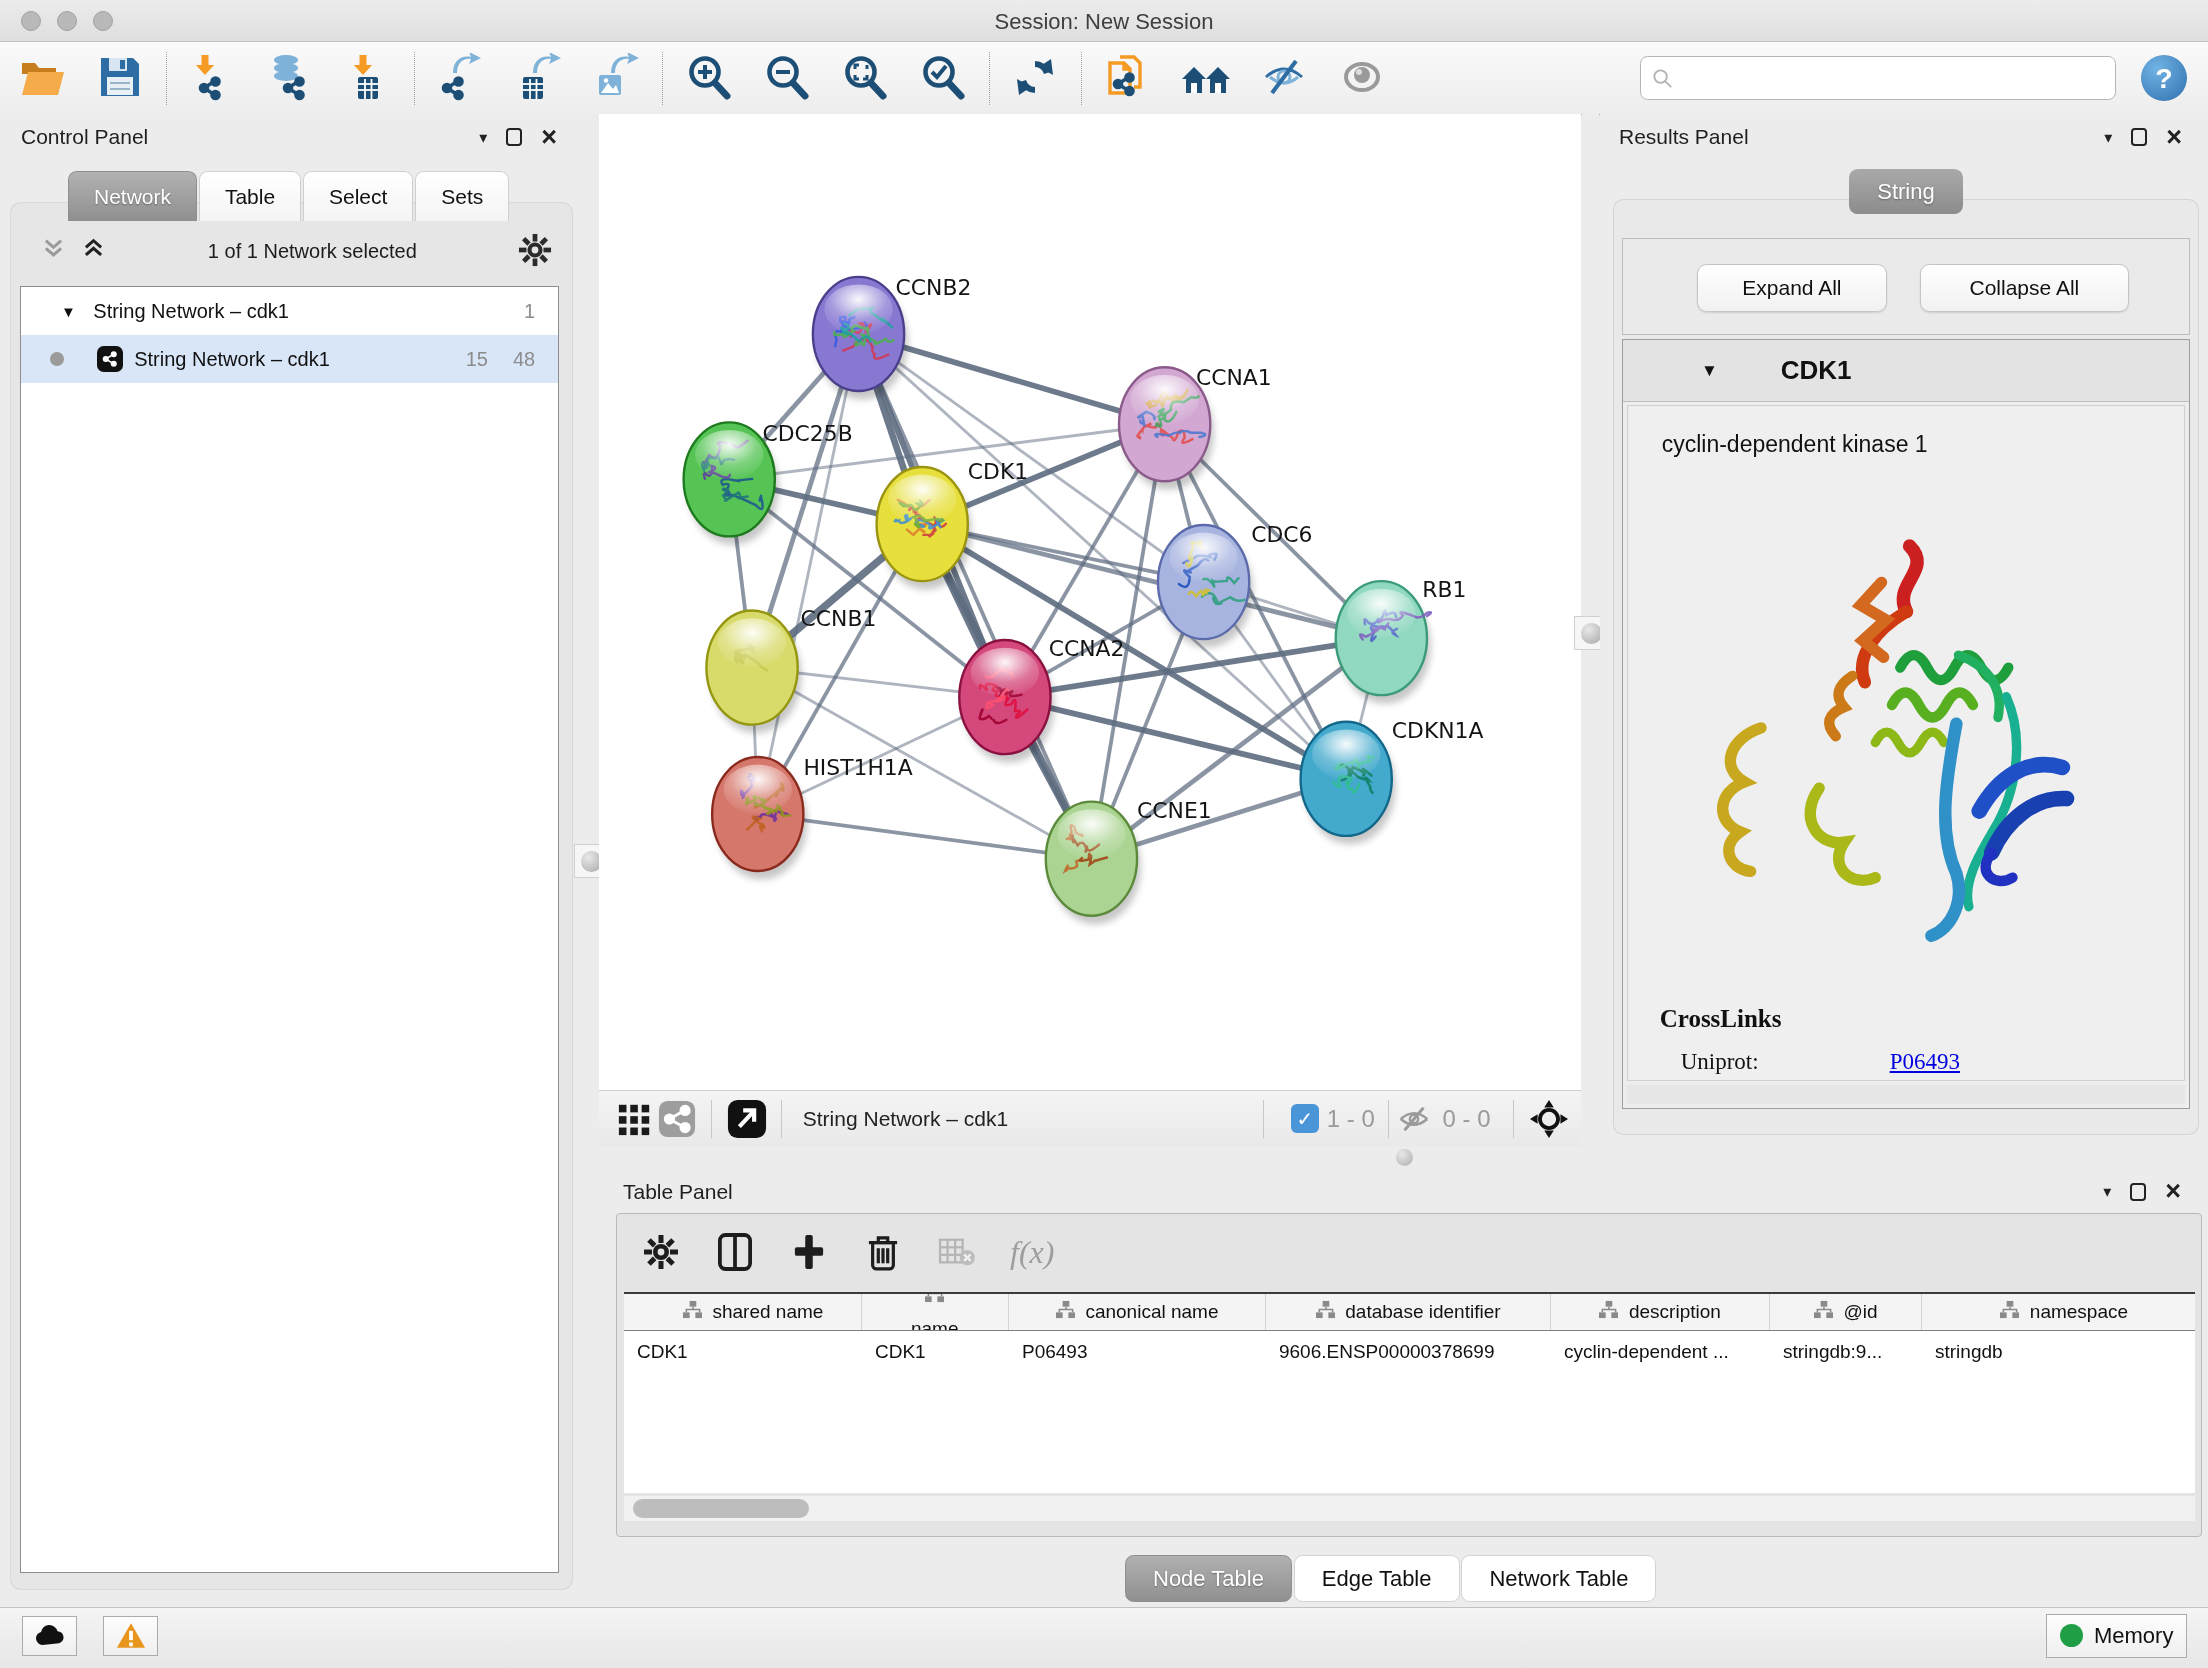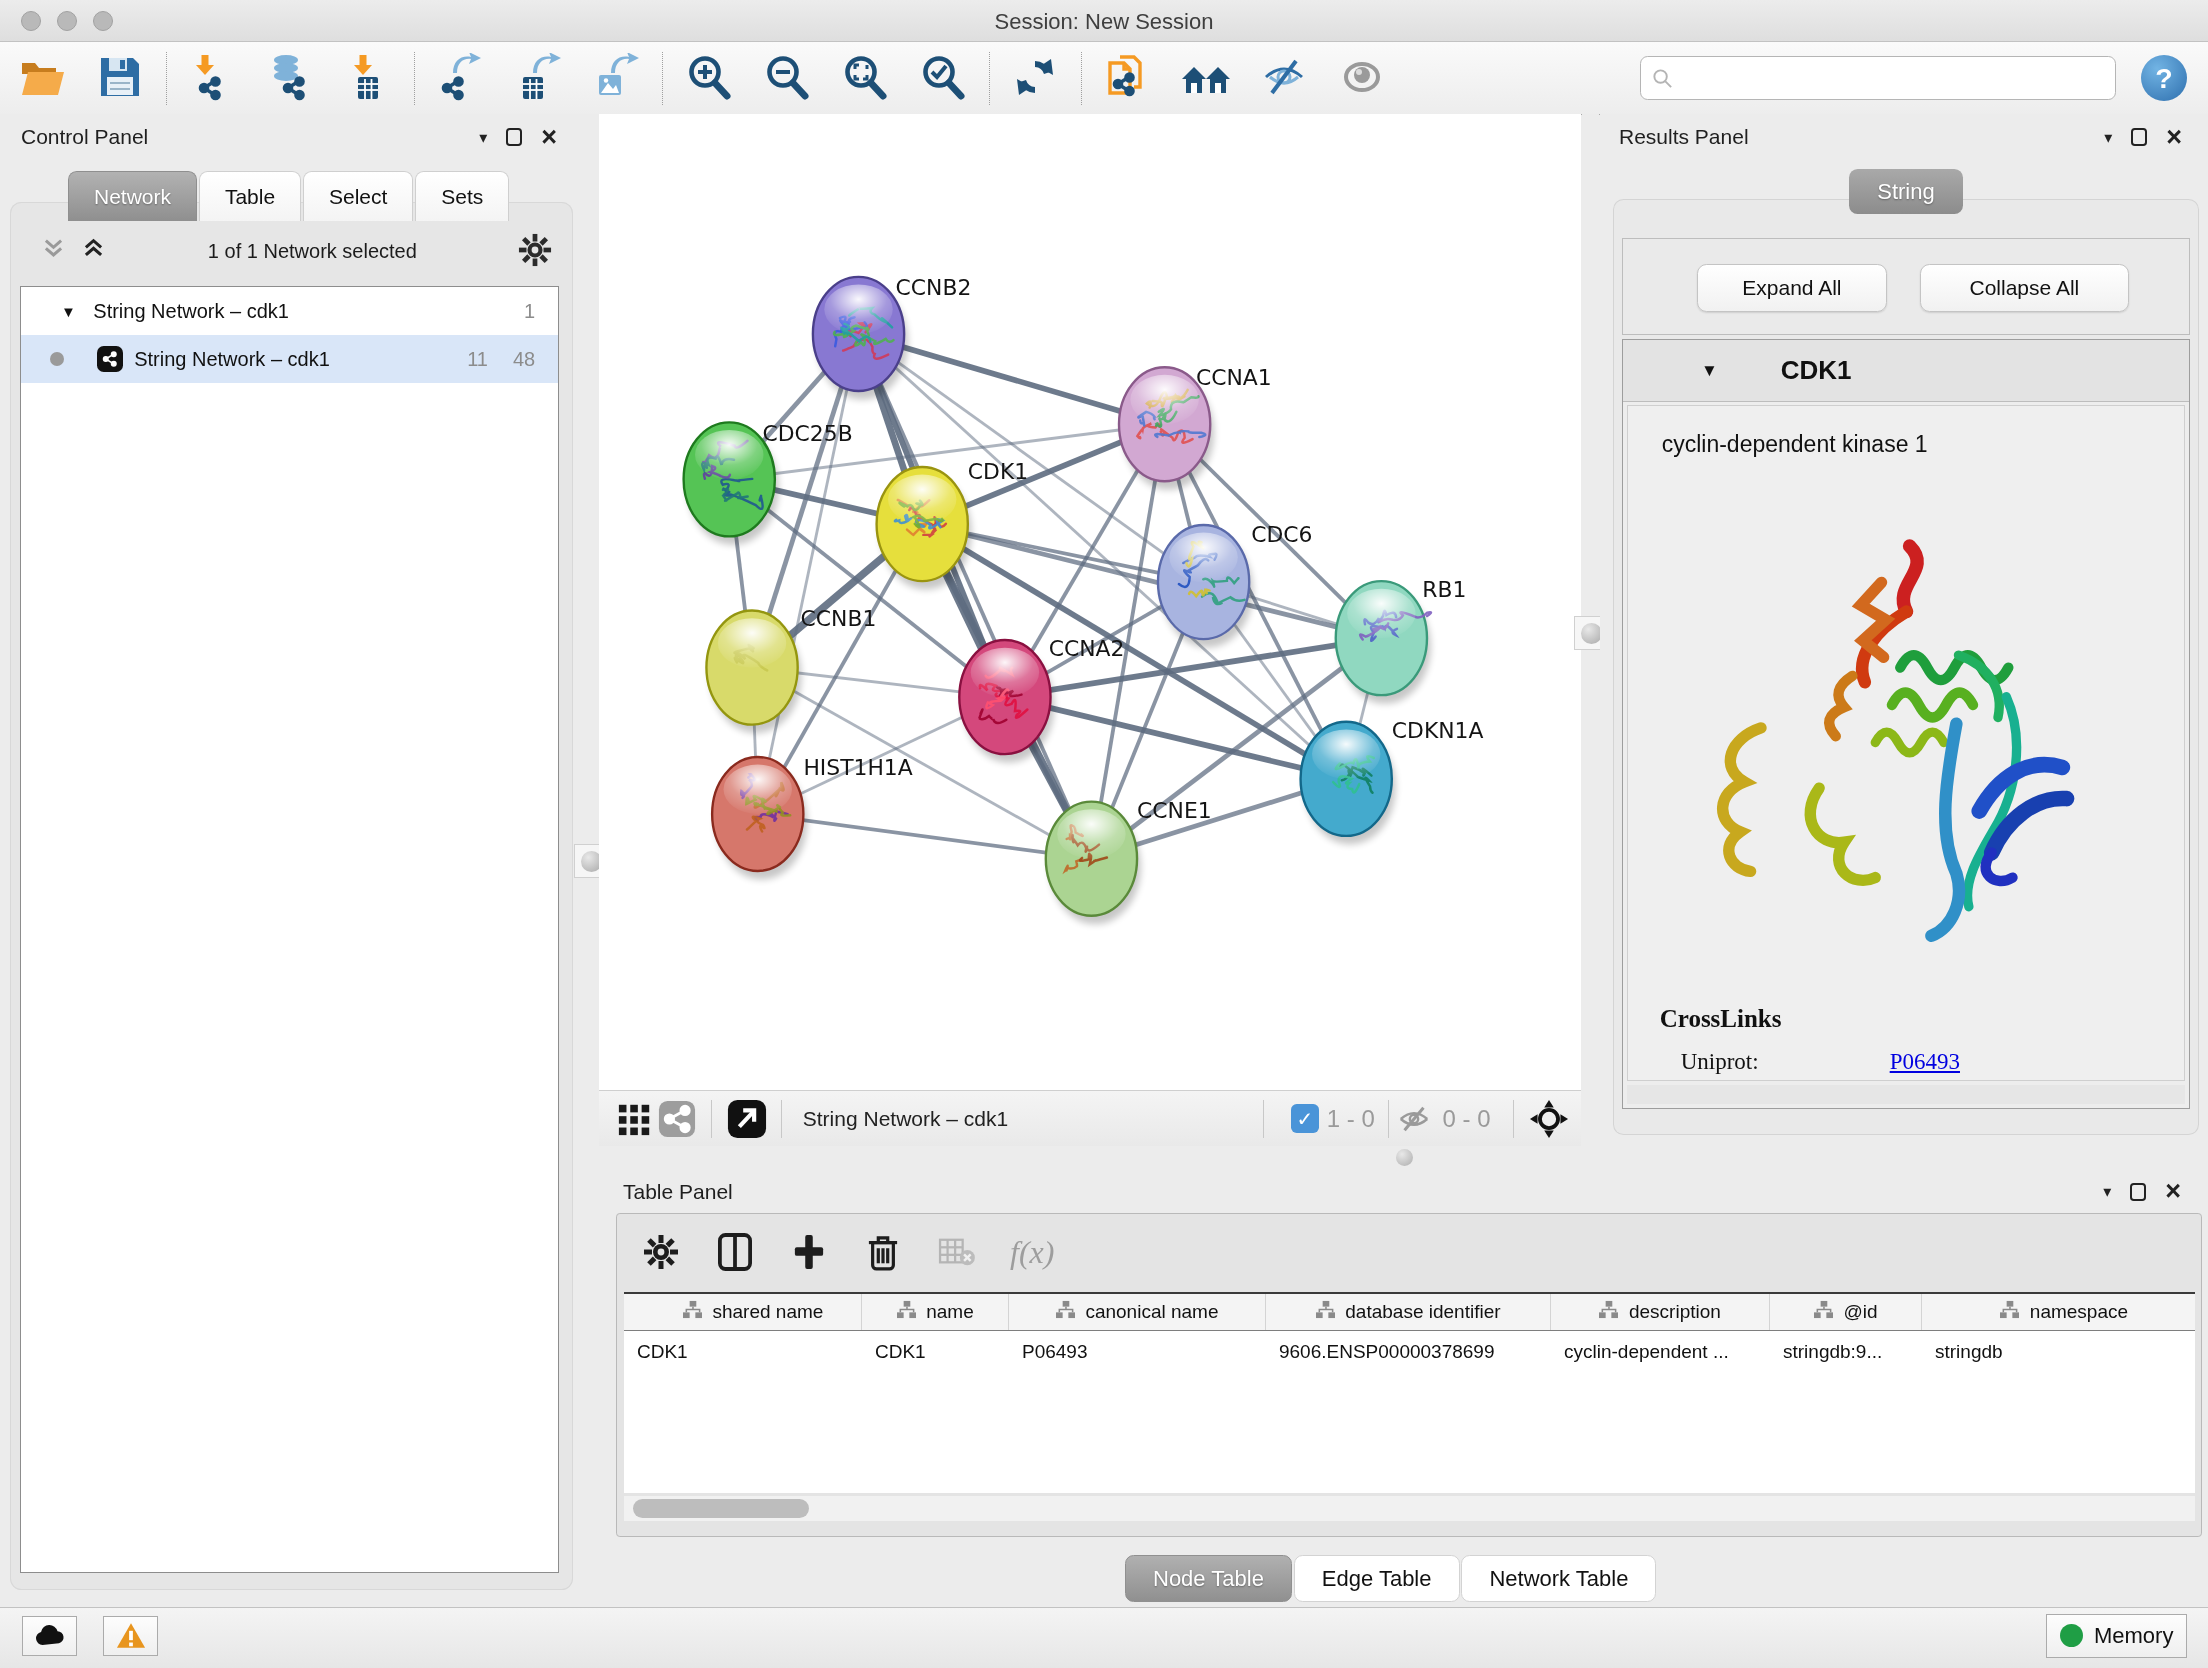--- a/index.html
+++ b/index.html
@@ -427,21 +427,21 @@
                   <g stroke="#fff" stroke-width="1.6" fill="#fff">
                     <line x1="4" y1="8.5" x2="12" y2="3.5"></line>
                     <line x1="4" y1="8.5" x2="12" y2="13.5"></line>
                     <circle cx="4" cy="8.5" r="2.4"></circle>
                     <circle cx="12.5" cy="3.5" r="2.4"></circle>
                     <circle cx="12.5" cy="13.5" r="2.4"></circle>
                   </g>
                 </svg>
             </span>
             <span class="lbl">String Network – cdk1</span>
-            <span class="count n1">11</span>
+            <span class="count n1">15</span>
             <span class="count n2">48</span>
           </div>
         </div>
       </div>
     </div>
 
     <div class="vsplit" style="left:582px;">
       <div class="knob" style="left:-7.6px;top:730px;">
           <i></i>
         </div>
@@ -851,21 +851,21 @@
                       <rect x="8" y="1" width="7" height="6"></rect>
                       <rect x="1" y="13" width="7" height="6"></rect>
                       <rect x="14" y="13" width="7" height="6"></rect>
                     </g>
                     <g stroke="#8a8a8a" stroke-width="1.6" fill="none">
                       <path d="M11.5 7 v3 M4.5 13 v-3 h14 v3"></path>
                     </g>
                   </svg></span>
                 <span>shared name</span>
               </div>
-              <div class="tp-hcell" style="width: 147px;">
+              <div class="tp-hcell" style="width: 147px; flex-direction: column;">
                 <span><svg width="21" height="19" viewBox="0 0 22 20">
                     <g fill="#8a8a8a">
                       <rect x="8" y="1" width="7" height="6"></rect>
                       <rect x="1" y="13" width="7" height="6"></rect>
                       <rect x="14" y="13" width="7" height="6"></rect>
                     </g>
                     <g stroke="#8a8a8a" stroke-width="1.6" fill="none">
                       <path d="M11.5 7 v3 M4.5 13 v-3 h14 v3"></path>
                     </g>
                   </svg></span>

